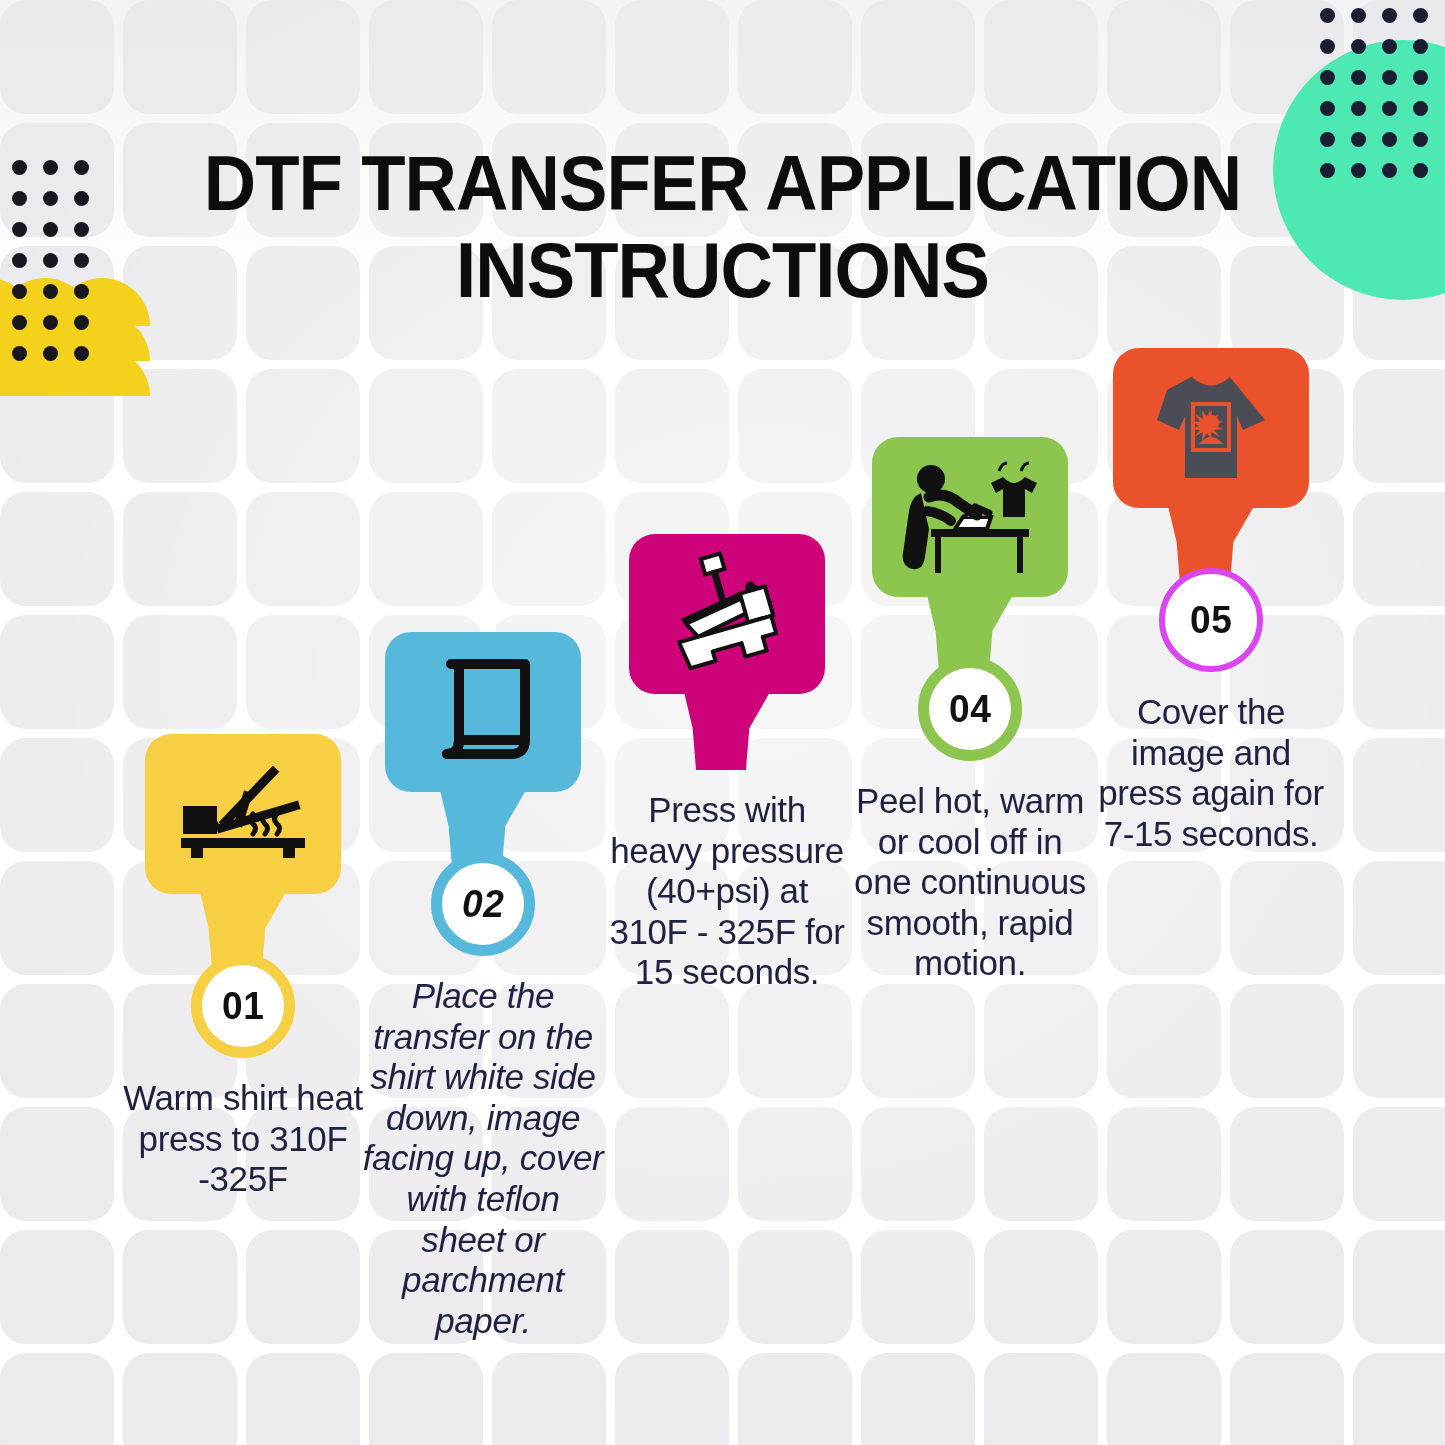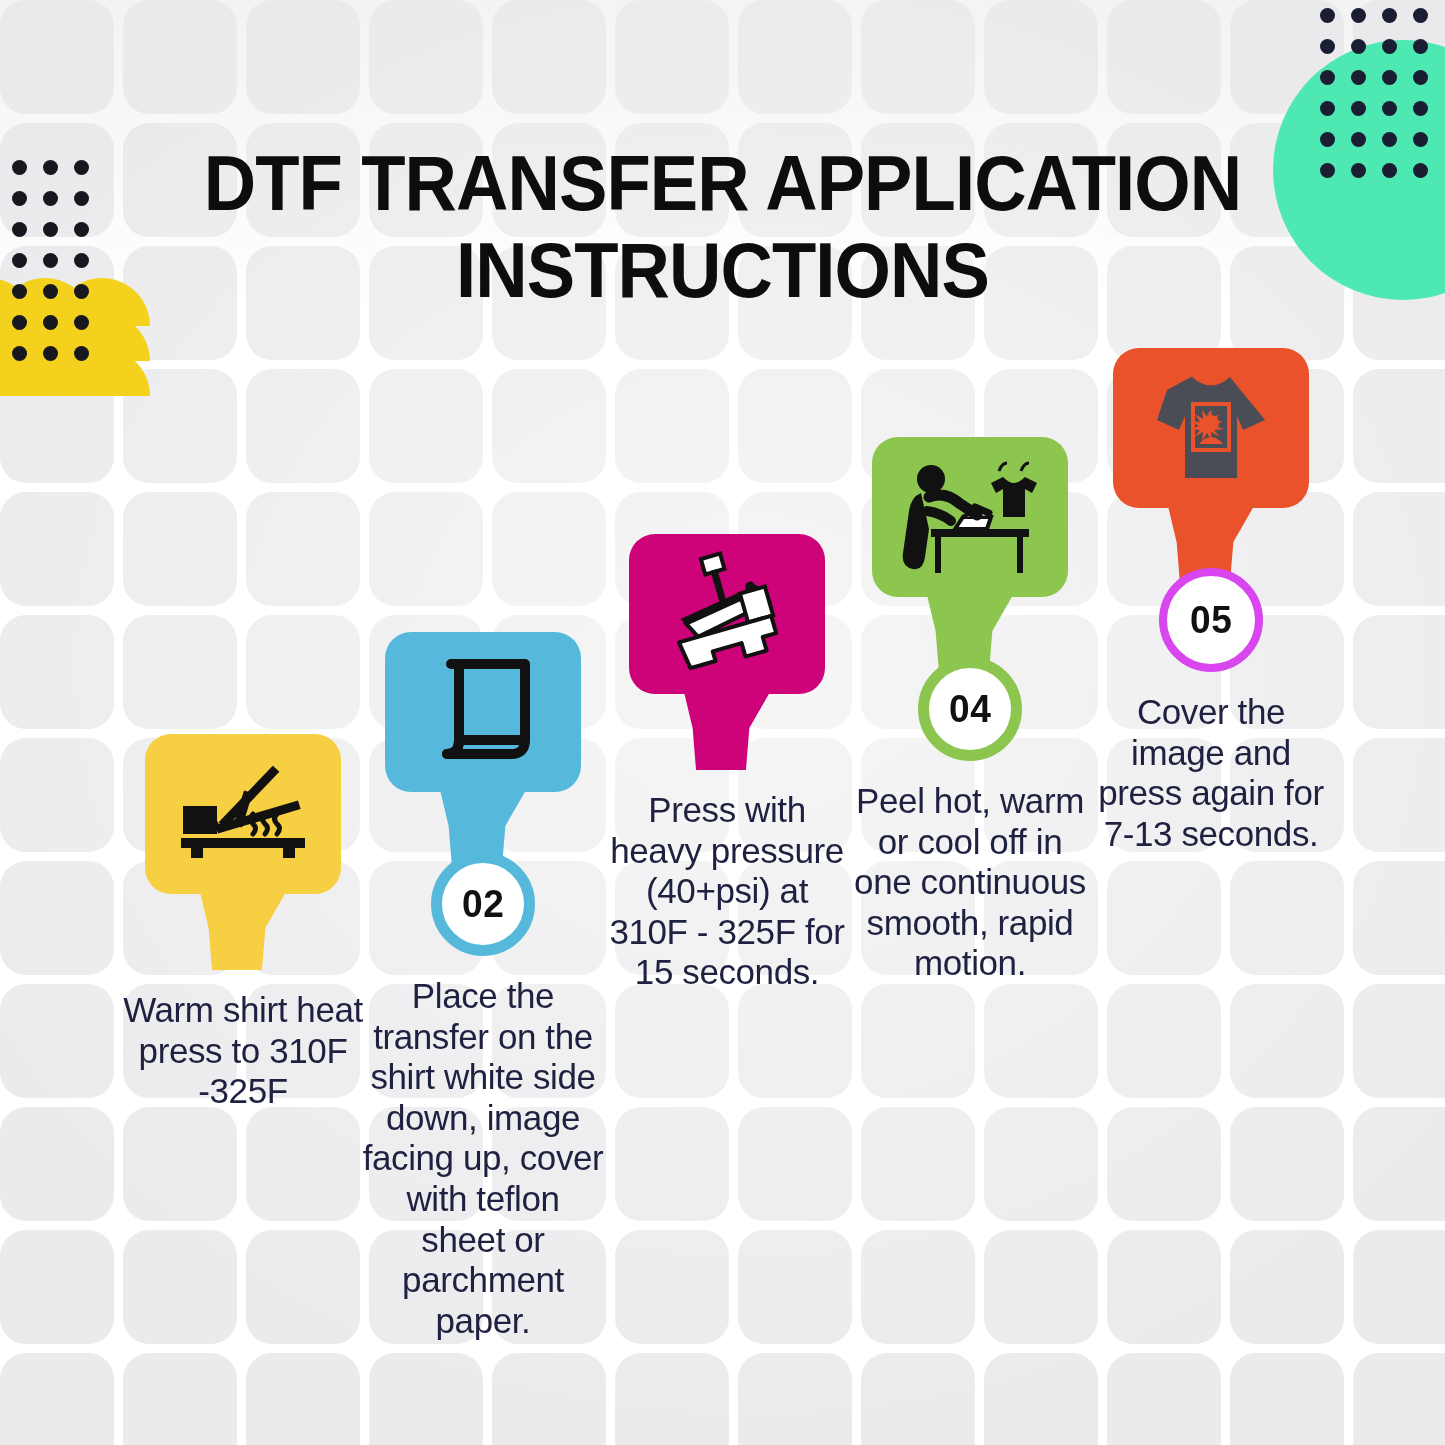--- a/index.html
+++ b/index.html
@@ -368,24 +368,27 @@
               <path d="M76 68 q5 -6 0 -10 q-5 -5 0 -10"></path>
               <path d="M88 68 q5 -6 0 -10 q-5 -5 0 -10"></path>
               <path d="M100 68 q5 -6 0 -10 q-5 -5 0 -10"></path>
             </g>
           </svg>
         </span>
       </div>
       <div class="neck">
         <div class="fill" style="background:#f6cf42;clip-path:polygon(0% 0%,100% 0%,76% 46%,72% 100%,14% 100%,10% 46%);"></div>
       </div>
+      <div class="drop" style="border:11px solid #f6cf42;">
+        <span>01</span>
+      </div>
       <div class="caption">Warm shirt heat press to 310F -325F</div>
     </div>
 
-    <div class="step" style="left:358px;top:632px;">
+    <div class="step" style="left:358px;top:632px;font-style:italic;">
       <div class="card" style="background:#56b9dc;">
         <span>
           <svg width="116" height="116" viewBox="0 0 116 116">
             <path d="M26 10 H100 V86 q0 14 -14 14 H22 q12 0 12 -14 V10 Z" fill="none" stroke="#111" stroke-width="10" stroke-linejoin="round"></path>
             <path d="M22 100 q12 0 12 -14 H94" fill="none" stroke="#111" stroke-width="10" stroke-linecap="round"></path>
           </svg>
         </span>
       </div>
       <div class="neck">
         <div class="fill" style="background:#56b9dc;clip-path:polygon(0% 0%,100% 0%,76% 46%,72% 100%,14% 100%,10% 46%);"></div>
@@ -465,20 +468,20 @@
               <circle cx="64" cy="55" r="8"></circle>
               <path d="M52 76 q12 -14 24 0 z"></path>
               <path d="M64 40 l-3 10 l-6 -8 l1 9 l-8 -5 l5 8 l-9 -1 l8 5 l-9 3 l10 1 l-6 7 l9 -5 l-1 9 l5 -8 l5 8 l-1 -9 l9 5 l-6 -7 l10 -1 l-9 -3 l8 -5 l-9 1 l5 -8 l-8 5 l1 -9 l-6 8 z"></path>
             </g>
           </svg>
         </span>
       </div>
       <div class="neck">
         <div class="fill" style="background:#e9522a;clip-path:polygon(0% 0%,100% 0%,76% 46%,72% 100%,14% 100%,10% 46%);"></div>
       </div>
-      <div class="drop" style="border:8px solid #d946ef;">
+      <div class="drop" style="border:6px solid #d946ef;">
         <span>05</span>
       </div>
-      <div class="caption">Cover the image and press again for 7-13 seconds.</div>
+      <div class="caption">Cover the image and press again for 7-15 seconds.</div>
     </div>
 
   </div>
 </div>
 
 </body></html>

